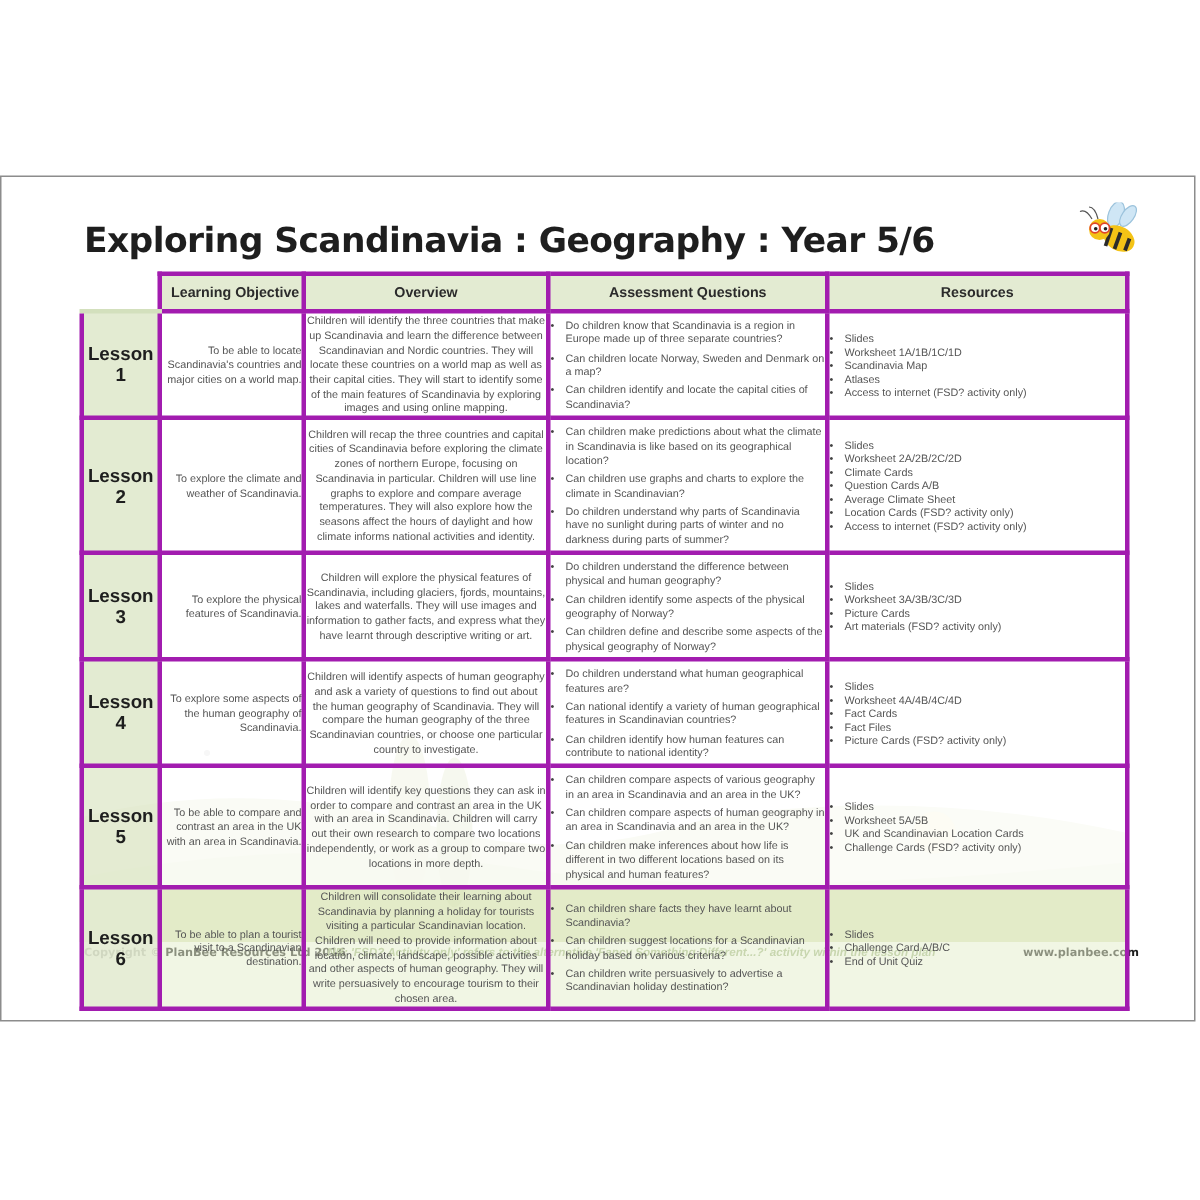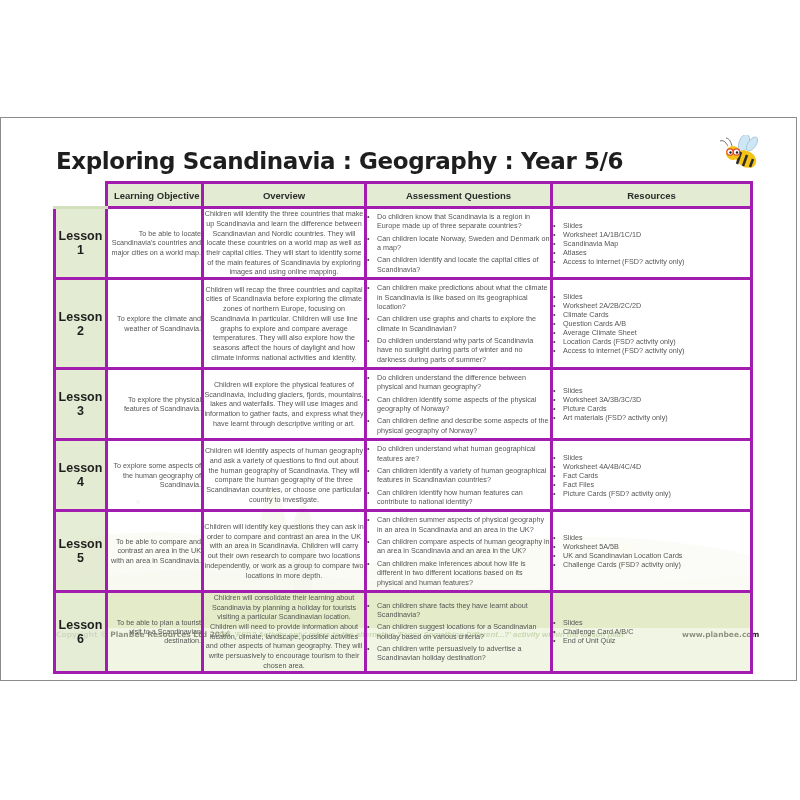--- a/index.html
+++ b/index.html
@@ -181,41 +181,41 @@
       </ul>
         </td>
     </tr>
     <tr class="r4">
       <td class="lesson">Lesson 4</td>
       <td class="obj">To explore some aspects of the human geography of Scandinavia.</td>
       <td class="ov">Children will identify aspects of human geography and ask a variety of questions to find out about the human geography of Scandinavia. They will compare the human geography of the three Scandinavian countries, or choose one particular country to investigate.</td>
       <td class="aq">
           <ul>
         <li>Do children understand what human geographical features are?</li>
-        <li>Can children identify a variety of human geographical features in Scandinavian countries?</li>
+        <li>Can national identify a variety of human geographical features in Scandinavian countries?</li>
         <li>Can children identify how human features can contribute to national identity?</li>
       </ul>
         </td>
       <td class="res">
           <ul>
         <li>Slides</li>
         <li>Worksheet 4A/4B/4C/4D</li>
         <li>Fact Cards</li>
         <li>Fact Files</li>
         <li>Picture Cards (FSD? activity only)</li>
       </ul>
         </td>
     </tr>
     <tr class="r5">
       <td class="lesson">Lesson 5</td>
       <td class="obj">To be able to compare and contrast an area in the UK with an area in Scandinavia.</td>
       <td class="ov">Children will identify key questions they can ask in order to compare and contrast an area in the UK with an area in Scandinavia. Children will carry out their own research to compare two locations independently, or work as a group to compare two locations in more depth.</td>
       <td class="aq">
           <ul>
-        <li>Can children summer aspects of physical geography in an area in Scandinavia and an area in the UK?</li>
+        <li>Can children compare aspects of various geography in an area in Scandinavia and an area in the UK?</li>
         <li>Can children compare aspects of human geography in an area in Scandinavia and an area in the UK?</li>
         <li>Can children make inferences about how life is different in two different locations based on its physical and human features?</li>
       </ul>
         </td>
       <td class="res">
           <ul>
         <li>Slides</li>
         <li>Worksheet 5A/5B</li>
         <li>UK and Scandinavian Location Cards</li>
         <li>Challenge Cards (FSD? activity only)</li>

